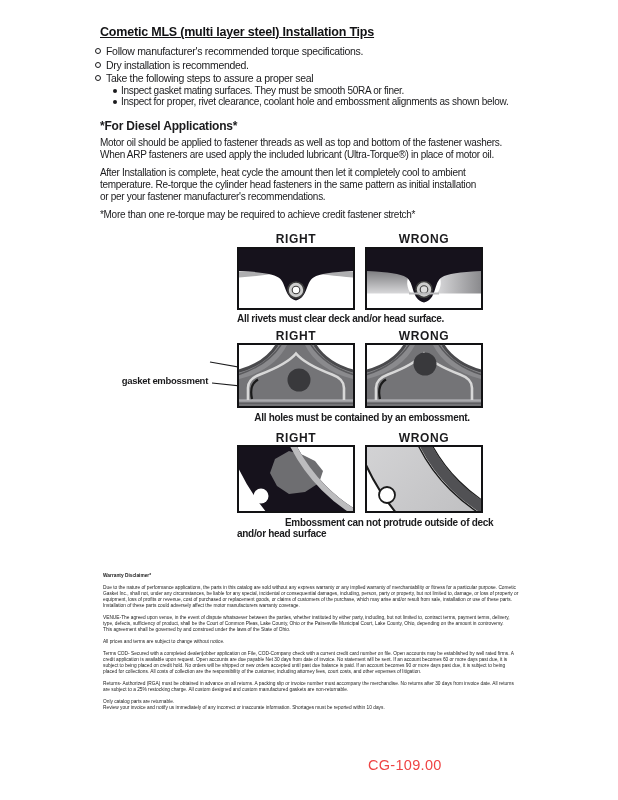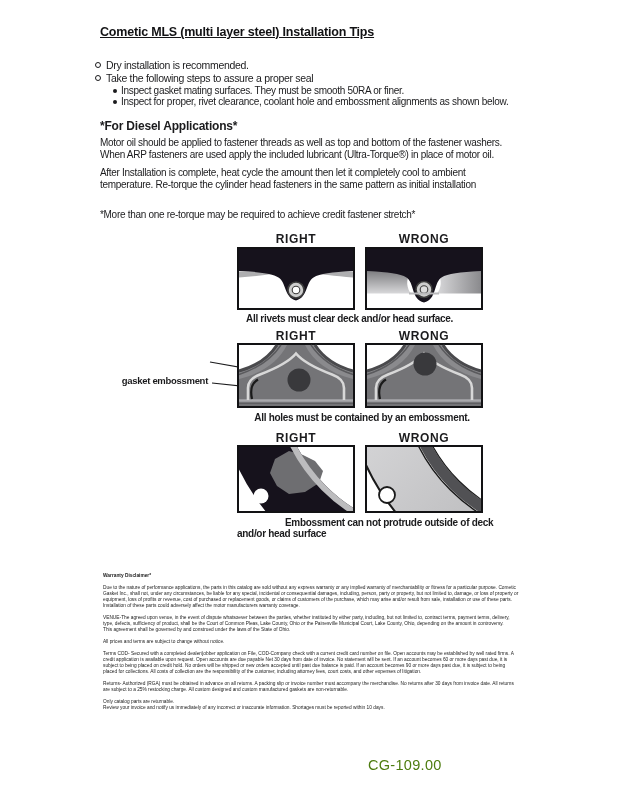--- a/index.html
+++ b/index.html
@@ -17,44 +17,47 @@
   .body-line{font-size:10px;letter-spacing:-0.3px;line-height:12.2px;white-space:nowrap;}
   .dg-header{font-size:12px;font-weight:bold;letter-spacing:0.6px;width:118px;text-align:center;}
   .dg-caption{font-size:10px;font-weight:bold;letter-spacing:-0.3px;white-space:nowrap;}
   .annot{font-size:9.5px;font-weight:bold;letter-spacing:-0.3px;line-height:10.5px;
          width:104px;text-align:right;}
   .disclaimer{width:520px;transform:scale(0.8);transform-origin:top left;font-size:6px;
               line-height:7.5px;letter-spacing:0;color:#222;}
   .disclaimer p{margin:0 0 7.5px 0;}
   .disclaimer .tight{margin:0;}
   .disc-heading{font-weight:bold;margin:0 0 7.5px 0;}
-  .page-code{font-size:14.5px;letter-spacing:0.3px;color:#4d7c0f;}
+  .page-code{font-size:14.5px;letter-spacing:0.3px;color:#ef4444;}
   svg{display:block;}
 </style>
 </head>
 <body>
 
 <div id="page">
 
   <div class="abs title" style="left:100px;top:25px;">Cometic MLS (multi layer steel) Installation Tips</div>
 
+  <div class="abs bullet-line" style="left:95px;top:45px;">
+    <span class="marker-open"></span><span>Follow manufacturer's recommended torque specifications.</span></div>
   <div class="abs bullet-line" style="left:95px;top:58.5px;">
     <span class="marker-open"></span><span>Dry installation is recommended.</span></div>
   <div class="abs bullet-line" style="left:95px;top:72px;">
     <span class="marker-open"></span><span>Take the following steps to assure a proper seal</span></div>
   <div class="abs sub-line" style="left:113px;top:84.5px;">
     <span class="marker-filled"></span><span>Inspect gasket mating surfaces.  They must be smooth 50RA or finer.</span></div>
   <div class="abs sub-line" style="left:113px;top:95.5px;">
     <span class="marker-filled"></span><span>Inspect for proper, rivet clearance, coolant hole and embossment alignments as shown below.</span></div>
 
   <div class="abs section-heading" style="left:100px;top:119px;">*For Diesel Applications*</div>
   <div class="abs body-line" style="left:100px;top:149px;">When ARP fasteners are used apply the included lubricant (Ultra-Torque®) in place of motor oil.</div>
   <div class="abs body-line" style="left:100px;top:137px;">Motor oil should be applied to fastener threads as well as top and bottom of the fastener washers.</div>
   <div class="abs body-line" style="left:100px;top:167px;">After Installation is complete, heat cycle the amount then let it completely cool to ambient</div>
   <div class="abs body-line" style="left:100px;top:179px;">temperature. Re-torque the cylinder head fasteners in the same pattern as initial installation</div>
+  <div class="abs body-line" style="left:100px;top:191px;">or per your fastener manufacturer's recommendations.</div>
   <div class="abs body-line" style="left:100px;top:209px;">*More than one re-torque may be required to achieve credit fastener stretch*</div>
 
   <div class="abs dg-header" style="left:237px;top:232px;">RIGHT</div>
   <div class="abs dg-header" style="left:365px;top:232px;">WRONG</div>
 
   <div class="abs" style="left:237px;top:247px;">
     <svg width="118" height="63" viewBox="0 0 118 63">
       <rect x="1" y="1" width="116" height="61" fill="#ffffff" stroke="#121214" stroke-width="2"></rect>
       <path d="M2,24.5 L46,25.5 C36,27.2 20,29 2,30.5 Z" fill="#aeaeb0"></path>
       <path d="M116,24.5 L72,25.5 C82,27.2 98,29 116,30.5 Z" fill="#aeaeb0"></path>
@@ -79,21 +82,21 @@
       <rect x="1" y="1" width="116" height="61" fill="#ffffff" stroke="#121214" stroke-width="2"></rect>
       <path d="M2,24 L46,25 C40,33 42,41.5 46,46.5 L2,46.5 Z" fill="url(#gl1)"></path>
       <path d="M116,24 L72,25 C78,33 76,41.5 72,46.5 L116,46.5 Z" fill="url(#gr1)"></path>
       <path d="M2,2 H116 V24 C94,25 83,26.5 76.5,30.5 C68.5,35.5 72,52.5 59,55.5 C46,52.5 49.5,35.5 41.5,30.5 C35,26.5 24,25 2,24 Z" fill="#16121c"></path>
       <circle cx="59" cy="42.5" r="8" fill="#cecece" stroke="#3c3c3c" stroke-width="1.6"></circle>
       <circle cx="59" cy="42.5" r="3.8" fill="#dedede" stroke="#3c3c3c" stroke-width="1.1"></circle>
       <line x1="44" y1="46.5" x2="74" y2="46.5" stroke="#b9b9bb" stroke-width="2"></line>
     </svg>
   </div>
 
-  <div class="abs dg-caption" style="left:237px;top:313px;margin-left:9px;">All rivets must clear deck and/or head surface.</div>
+  <div class="abs dg-caption" style="left:237px;top:313px;">All rivets must clear deck and/or head surface.</div>
 
   <div class="abs dg-header" style="left:237px;top:329px;">RIGHT</div>
   <div class="abs dg-header" style="left:365px;top:329px;">WRONG</div>
 
   <div class="abs annot" style="left:104px;top:376px;">
     <div>gasket embossment</div>
   </div>
 
   <div class="abs" style="left:205px;top:355px;">
     <svg width="100" height="40" viewBox="0 0 100 40">

